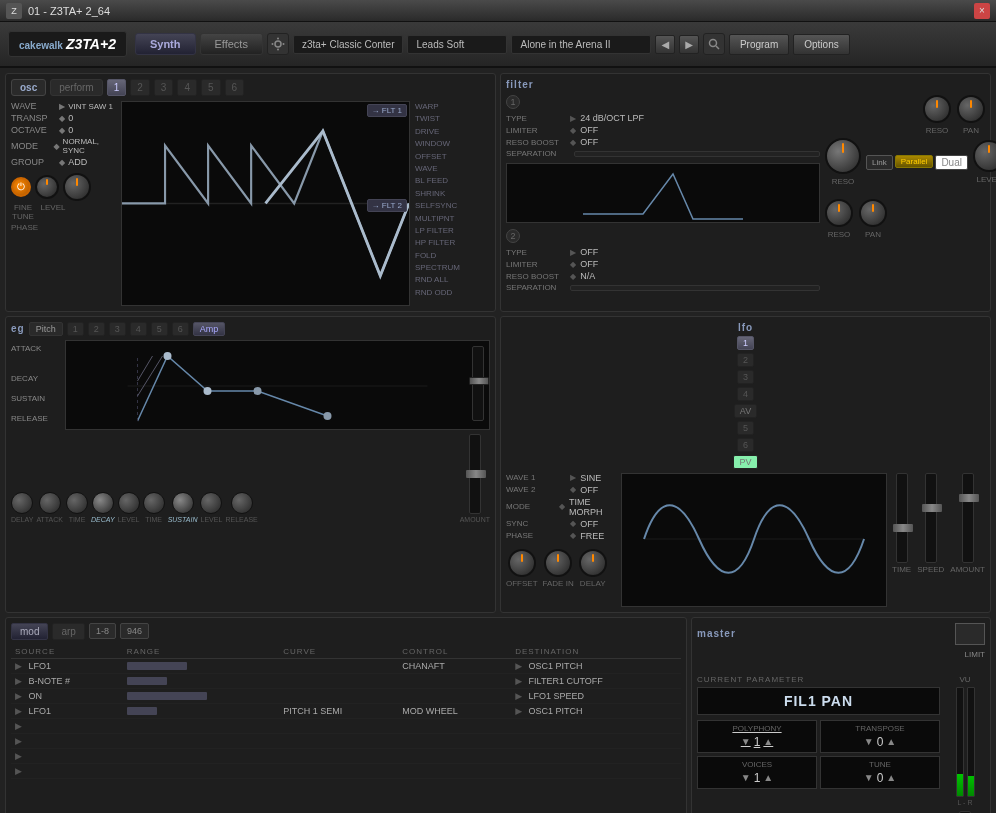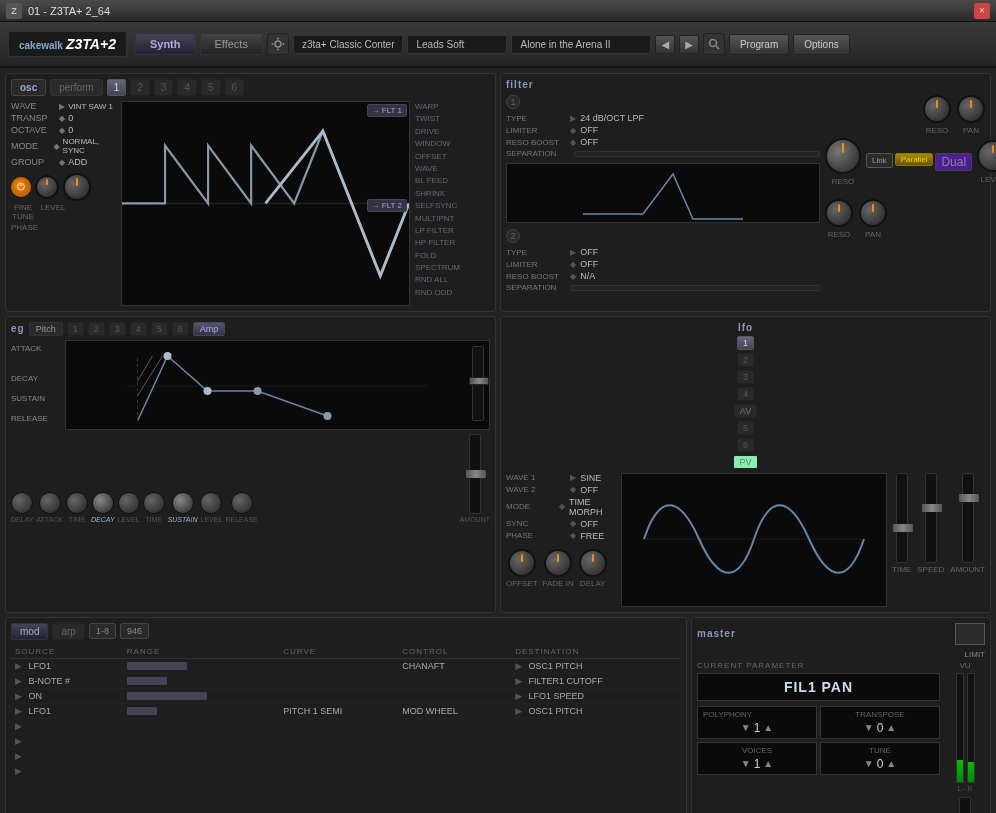--- a/index.html
+++ b/index.html
@@ -51,21 +51,21 @@
     
     
     .master-panel { background: #1e1e1e; border: 1px solid #333; border-radius: 3px; padding: 5px; }
     
     .filter-row { display: flex; align-items: center; gap: 4px; margin-bottom: 2px; }
     .filter-label { color: #777; font-size: 8px; width: 60px; }
     .filter-value { color: #bbb; font-size: 9px; }
     .filter-arrow { color: #555; font-size: 8px; }
     
     .parallel-btn { background: linear-gradient(180deg, #aa8800 0%, #665500 100%); border: 1px solid #887700; color: #ffcc00; padding: 1px 5px; font-size: 8px; border-radius: 2px; display: block; text-align: center; margin-bottom: 2px; }
-    .dual-btn { background: #4c1d95; border: 1px solid #444; color: #888; padding: 1px 5px; font-size: 12px; border-radius: 2px; display: block; text-align: center; }
+    .dual-btn { background: #ffffff; border: 1px solid #444; color: #888; padding: 1px 5px; font-size: 10px; border-radius: 2px; display: block; text-align: center; }
     
     .power-btn { width: 20px; height: 20px; border-radius: 50%; background: radial-gradient(circle at 40% 40%, #f80, #a50); border: 2px solid #c60; display: flex; align-items: center; justify-content: center; color: #fff; font-size: 10px; cursor: pointer; }
   </style>
 </head>
 <body>
 
 <div class="titlebar">
   <div class="titlebar-icon">Z</div>
   <span class="titlebar-title">01 - Z3TA+ 2_64</span>
   <div class="titlebar-close">×</div>
@@ -616,32 +616,32 @@
         </tbody>
       </table>
     </div>
 
     <div class="master-panel">
       <div style="display:flex;align-items:center;justify-content:space-between;margin-bottom:5px;">
         <span style="color:#8899bb;font-size:10px;font-weight:bold;letter-spacing:1px;">master</span>
         <div style="background:#2a2a2a;border:1px solid #555;width:30px;height:22px;"></div>
       </div>
 
-      <div style="text-align:right;color:#888;font-size:8px;margin-bottom:2px;">LIMIT</div>
+      <div style="text-align:right;color:#888;font-size:8px;margin-bottom:16px;">LIMIT</div>
 
       <div style="display:flex;gap:5px;">
 
         <div style="flex:1;">
           <div style="color:#666;font-size:8px;letter-spacing:1px;margin-bottom:3px;">CURRENT PARAMETER</div>
           <div style="background:#0a0a0a;border:1px solid #333;padding:5px 8px;text-align:center;">
             <div style="color:#ccddee;font-size:14px;font-weight:bold;letter-spacing:1px;">FIL1 PAN</div>
           </div>
 
           <div style="display:grid;grid-template-columns:1fr 1fr;gap:3px;margin-top:5px;">
-            <div style="background:#0a0a0a;border:1px solid #333;padding:3px 5px;text-align:left;">
+            <div style="background:#0a0a0a;border:1px solid #333;padding:3px 5px;text-align:center;text-decoration:underline;">
               <div style="color:#666;font-size:8px;">POLYPHONY</div>
               <div style="display:flex;align-items:center;justify-content:center;gap:3px;margin-top:2px;">
                 <div style="color:#888;font-size:10px;cursor:pointer;">▼</div>
                 <span style="color:#ccc;font-size:12px;">1</span>
                 <div style="color:#888;font-size:10px;cursor:pointer;">▲</div>
               </div>
             </div>
             <div style="background:#0a0a0a;border:1px solid #333;padding:3px 5px;text-align:center;">
               <div style="color:#666;font-size:8px;">TRANSPOSE</div>
               <div style="display:flex;align-items:center;justify-content:center;gap:3px;margin-top:2px;">

